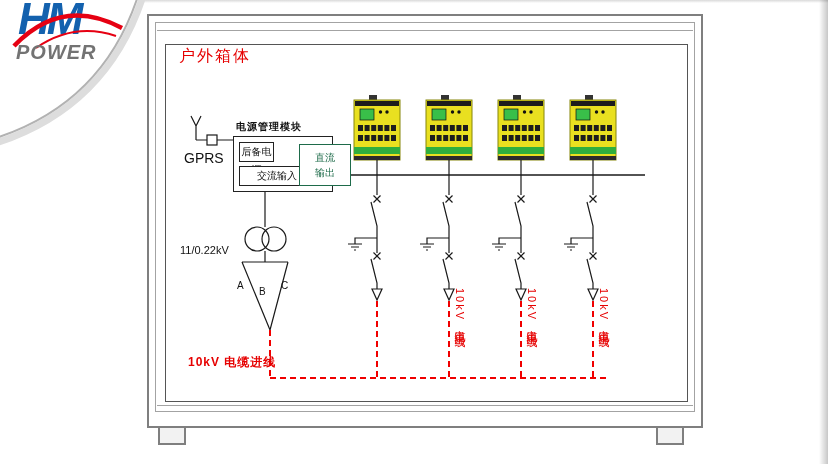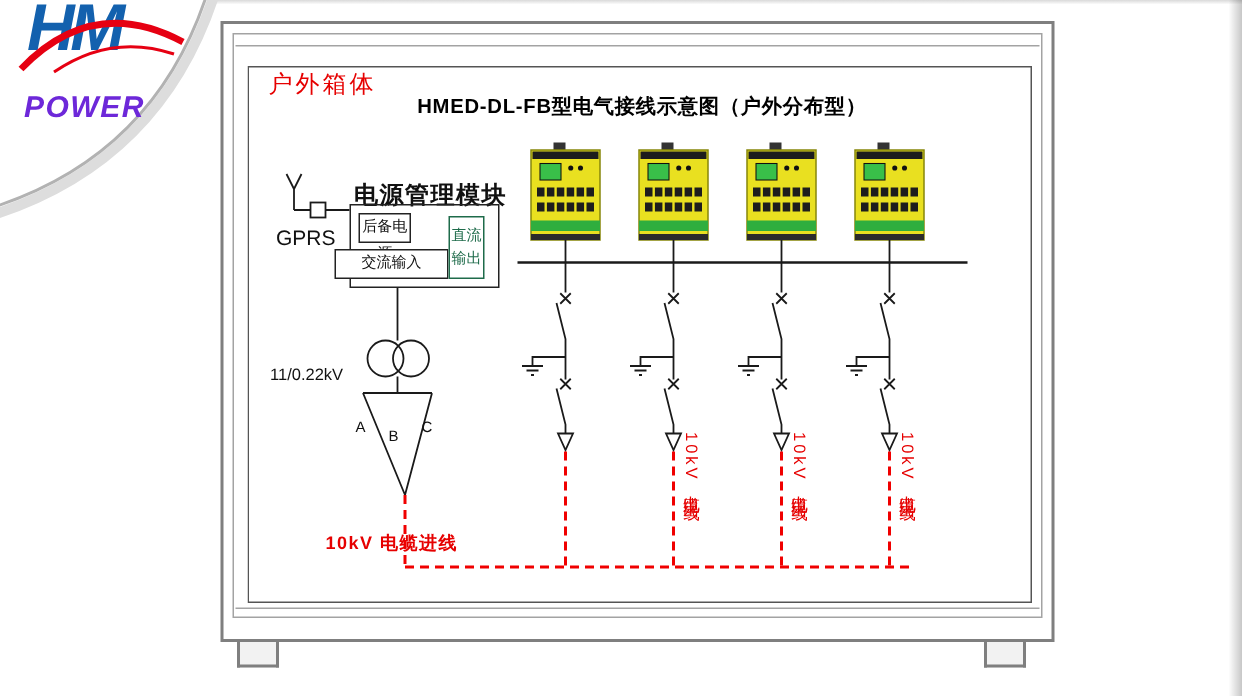--- a/index.html
+++ b/index.html
@@ -8,22 +8,22 @@
   
   .edge-right{position:absolute;right:0;top:0;width:9px;height:100%;
               background:linear-gradient(to right,rgba(0,0,0,0),rgba(0,0,0,0.22));}
   .edge-top{position:absolute;left:0;top:0;width:100%;height:3px;
             background:linear-gradient(to bottom,#d9d9d9,rgba(255,255,255,0));}
   
   .curl{position:absolute;left:0;top:0;z-index:1;}
   .logo{position:absolute;left:10px;top:4px;width:126px;height:76px;z-index:2;color:#1361ae;}
   .logo-hm{position:absolute;left:8px;top:-10px;font-size:44px;font-weight:bold;font-style:italic;
            letter-spacing:-3px;color:#1361ae;}
-  .logo-power{position:absolute;left:6px;top:57px;font-size:20px;font-weight:bold;font-style:italic;
-              letter-spacing:1px;color:#6d28d9;}
+  .logo-power{position:absolute;left:6px;top:37px;font-size:20px;font-weight:bold;font-style:italic;
+              letter-spacing:1px;color:#737373;}
   .swoosh{position:absolute;left:0;top:0;}
   
   .cab-outer{position:absolute;left:147px;top:14px;width:556px;height:414px;
              border:2px solid #7f7f7f;box-sizing:border-box;background:#fff;}
   .cab-inner{position:absolute;left:155px;top:22px;width:540px;height:390px;
              border:1px solid #a3a3a3;box-sizing:border-box;}
   .cab-line{position:absolute;left:157px;width:536px;height:0;border-top:1px solid #a3a3a3;}
   .cab-line-top{top:30px;}
   .cab-line-bottom{top:405px;}
   .cab-foot{position:absolute;top:428px;width:28px;height:17px;border:2px solid #7f7f7f;border-top:none;
@@ -33,35 +33,35 @@
   
   .schematic{position:absolute;left:165px;top:44px;}
   .wire{stroke:#1a1a1a;stroke-width:1.2;fill:none;}
   .bus{stroke:#1a1a1a;stroke-width:1.6;}
   .red-dash{stroke:#f00000;stroke-width:2;stroke-dasharray:6 4;fill:none;}
   
   .t{position:absolute;white-space:nowrap;color:#111;}
   .cab-label{left:179px;top:46px;color:#e60000;font-size:16px;letter-spacing:2px;}
   .dg-title{left:258px;top:62px;width:340px;text-align:center;font-size:13.5px;font-weight:bold;
             color:#000;letter-spacing:0.5px;}
-  .module-title{left:236px;top:120px;font-size:16px;font-weight:bold;letter-spacing:1px;}
+  .module-title{left:236px;top:120px;font-size:10px;font-weight:bold;letter-spacing:1px;}
   .gprs{left:184px;top:150px;font-size:14px;}
   .box{position:absolute;border:1px solid #222;box-sizing:border-box;text-align:center;
        font-size:10px;color:#111;background:#fff;}
   .module-box{left:233px;top:136px;width:100px;height:56px;background:transparent;}
   .backup-box{left:239px;top:142px;width:35px;height:20px;line-height:18px;font-family:Liberation Serif, serif;}
-  .ac-box{left:223px;top:166px;width:76px;height:20px;line-height:18px;}
-  .dc-box{left:299px;top:144px;width:24px;height:42px;border-color:#1e6b4a;color:#1e6b4a;
+  .ac-box{left:239px;top:166px;width:76px;height:20px;line-height:18px;}
+  .dc-box{left:299px;top:144px;width:52px;height:42px;border-color:#1e6b4a;color:#1e6b4a;
           padding-top:5px;line-height:15px;}
   .xfmr-label{left:180px;top:244px;font-size:11px;}
   .phase{font-size:10px;}
   .phase-a{left:237px;top:280px;}
   .phase-b{left:259px;top:286px;}
   .phase-c{left:281px;top:280px;}
-  .incoming{left:188px;top:354px;color:#e60000;font-size:12px;font-weight:bold;letter-spacing:1px;margin-left:29px;}
+  .incoming{left:188px;top:354px;color:#e60000;font-size:12px;font-weight:bold;letter-spacing:1px;}
   .outgoing{top:288px;color:#e60000;font-size:11px;letter-spacing:2px;
             writing-mode:vertical-lr;}
   .out-1{left:452px;}
   .out-2{left:524px;}
   .out-3{left:596px;}
 </style>
 </head>
 <body>
 
 <div class="stage">
@@ -255,21 +255,20 @@
       </g>
       <line class="red-dash" x1="0" y1="257" x2="0" y2="334"></line>
     </g>
 
     <g class="red-dash">
       <path d="M105,286 L105,334 M105,334 L445,334"></path>
     </g>
   </svg>
 
   <div class="t cab-label">户外箱体</div>
-  <div class="t dg-title">HMED-DL-FB型电气接线示意图（户外分布型）</div>
   <div class="t module-title">电源管理模块</div>
   <div class="t gprs">GPRS</div>
 
   <div class="box module-box"></div>
   <div class="box backup-box">后备电源</div>
   <div class="box ac-box">交流输入</div>
   <div class="box dc-box">
     <span style="display:block">直流</span>
     <span style="display:block">输出</span>
   </div>

